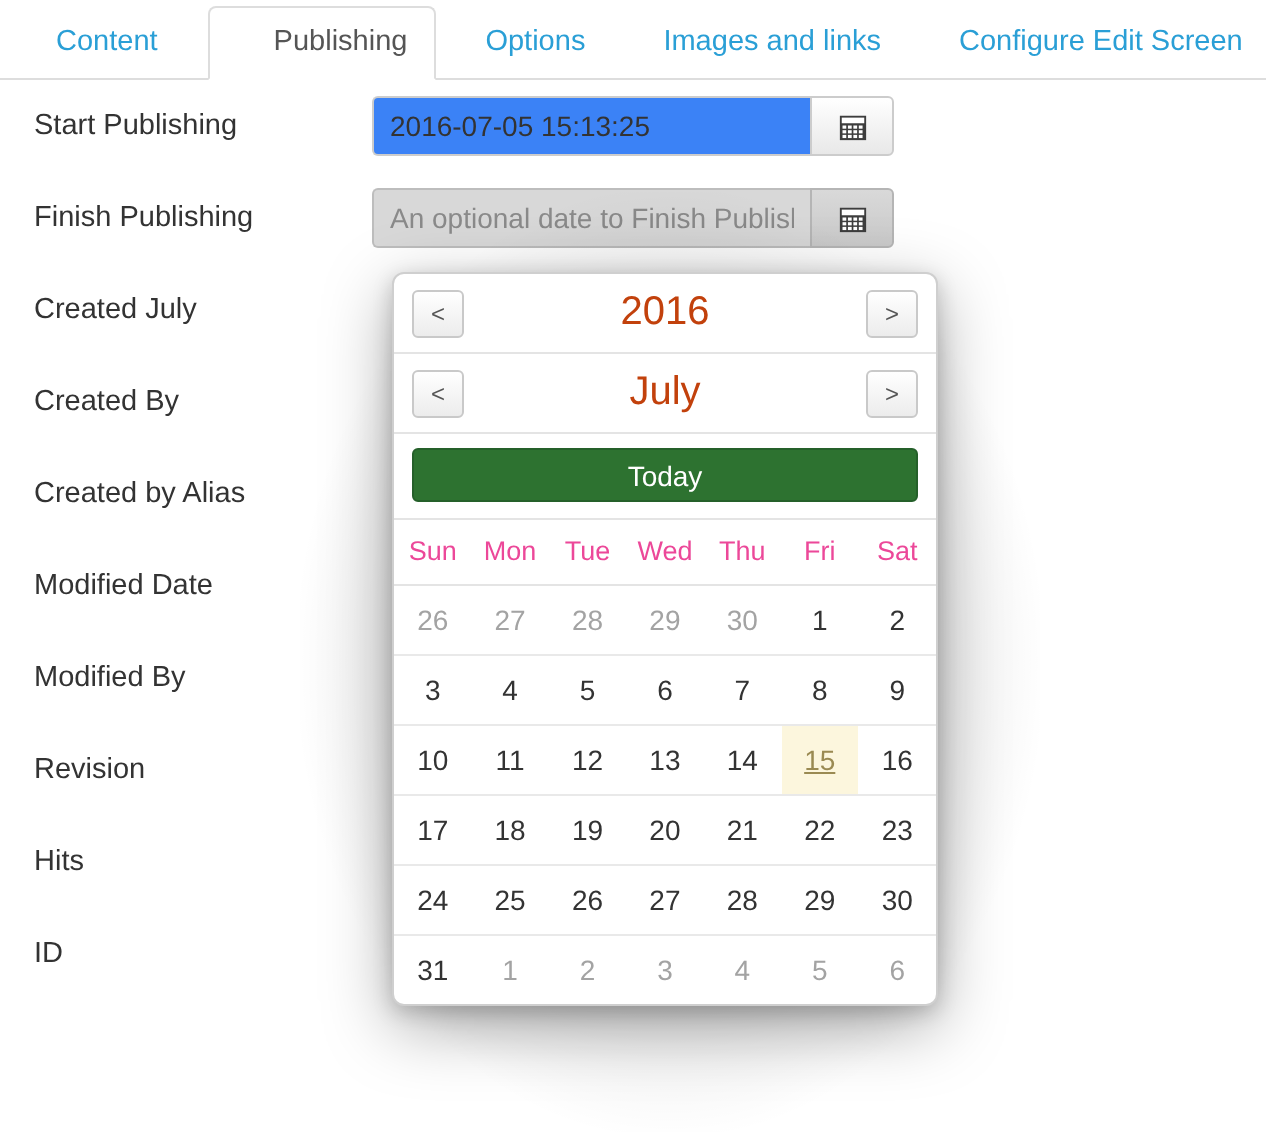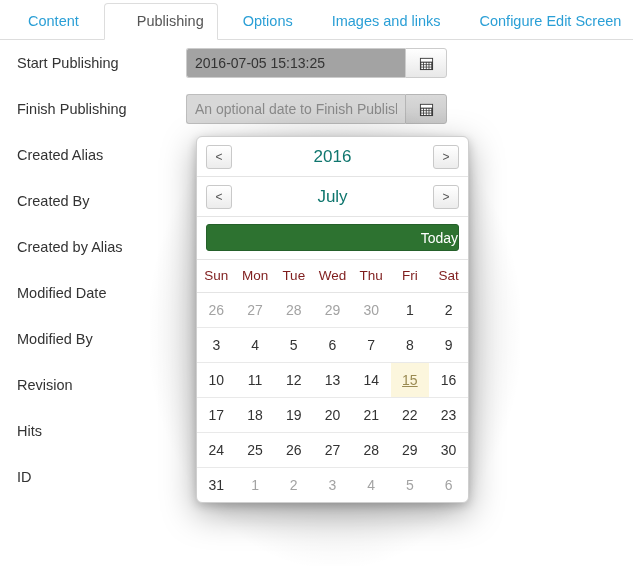--- a/index.html
+++ b/index.html
@@ -73,21 +73,21 @@
     align-items: stretch;
     height: 30px;
   }
   .txt {
     width: 219px;
     height: 30px;
     padding: 4px 8px;
     font-size: 14px;
     font-family: "Liberation Sans", sans-serif;
     color: #333333;
-    background: #a3a3a3;
+    background: #3b82f6;
     border: 1px solid #cccccc;
     border-right: none;
     border-radius: 3px 0 0 3px;
     outline: none;
   }
   .txt.disabled {
     background: #d8d8d8;
     color: #7a7a7a;
     border-color: #bdbdbd;
   }
@@ -124,22 +124,22 @@
   }
   .dp-navrow {
     position: relative;
     height: 40px;
     display: flex;
     align-items: center;
     justify-content: center;
     border-bottom: 1px solid #e4e4e4;
   }
   .dp-title {
-    font-size: 17px;
-    color: #0f766e;
+    font-size: 20px;
+    color: #c2410c;
     text-align: right;
   }
   .dp-nav {
     position: absolute;
     top: 8px;
     width: 26px; height: 24px;
     border: 1px solid #c9c9c9;
     border-radius: 3px;
     background: linear-gradient(#ffffff, #ececec);
     font-size: 12px;
@@ -162,33 +162,32 @@
     width: 100%;
     height: 27px;
     background: #2d7230;
     border: 1px solid #25602a;
     border-radius: 3px;
     color: #ffffff;
     font-size: 14px;
     font-family: "Liberation Sans", sans-serif;
     cursor: pointer;
     padding: 0;
-    text-align: right;
   }
 
   table.dp-grid {
     width: 100%;
     border-collapse: collapse;
     table-layout: fixed;
   }
   table.dp-grid th {
     height: 32px;
     font-size: 13.5px;
     font-weight: normal;
-    color: #7f1d1d;
+    color: #ec4899;
     border-bottom: 1px solid #e4e4e4;
   }
   table.dp-grid td {
     height: 35px;
     text-align: center;
     font-size: 14px;
     color: #333333;
     border-bottom: 1px solid #e9e9e9;
     cursor: pointer;
   }
@@ -268,21 +267,21 @@
               <rect x="11.1" y="9.7" width="2" height="1.7" fill="#ffffff"></rect>
               <rect x="2.4" y="12.2" width="2" height="1.7" fill="#ffffff"></rect>
               <rect x="5.3" y="12.2" width="2" height="1.7" fill="#ffffff"></rect>
               <rect x="8.2" y="12.2" width="2" height="1.7" fill="#ffffff"></rect>
               <rect x="11.1" y="12.2" width="2" height="1.7" fill="#ffffff"></rect>
             </svg>
           </button>
         </div>
       </div>
       <div class="row">
-        <div class="row-label">Created Alias</div>
+        <div class="row-label">Created July</div>
       </div>
       <div class="row">
         <div class="row-label">Created By</div>
       </div>
       <div class="row">
         <div class="row-label">Created by Alias</div>
       </div>
       <div class="row">
         <div class="row-label">Modified Date</div>
       </div>

